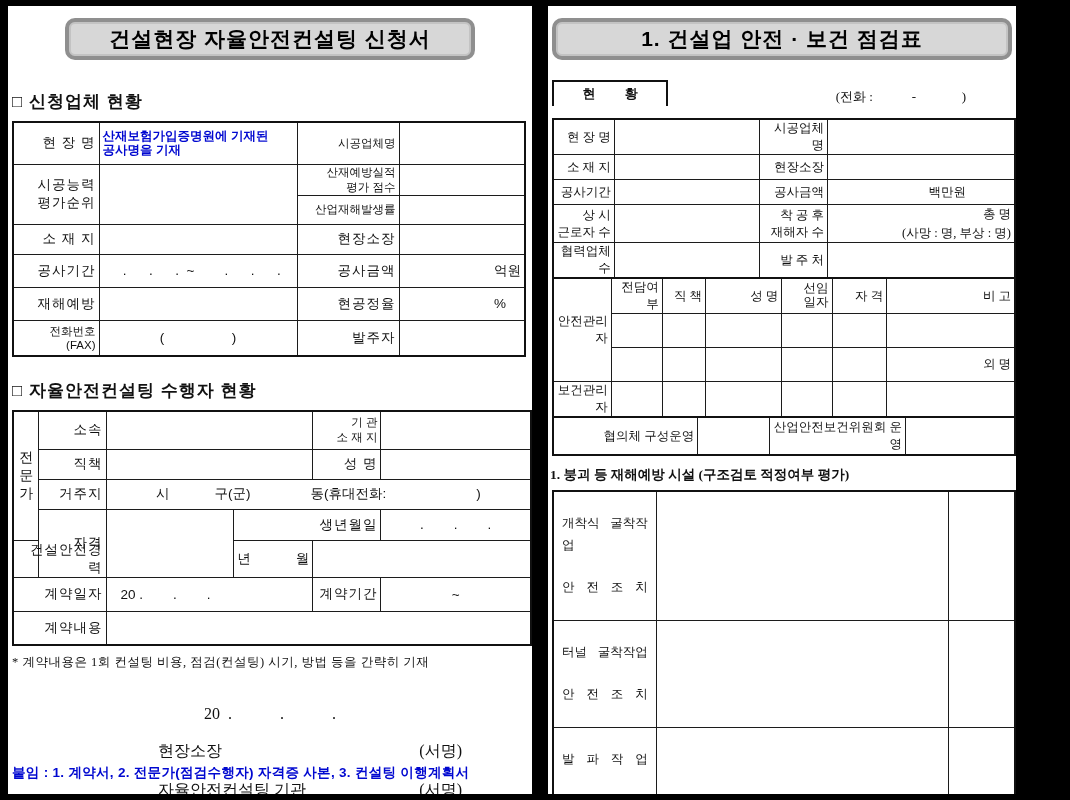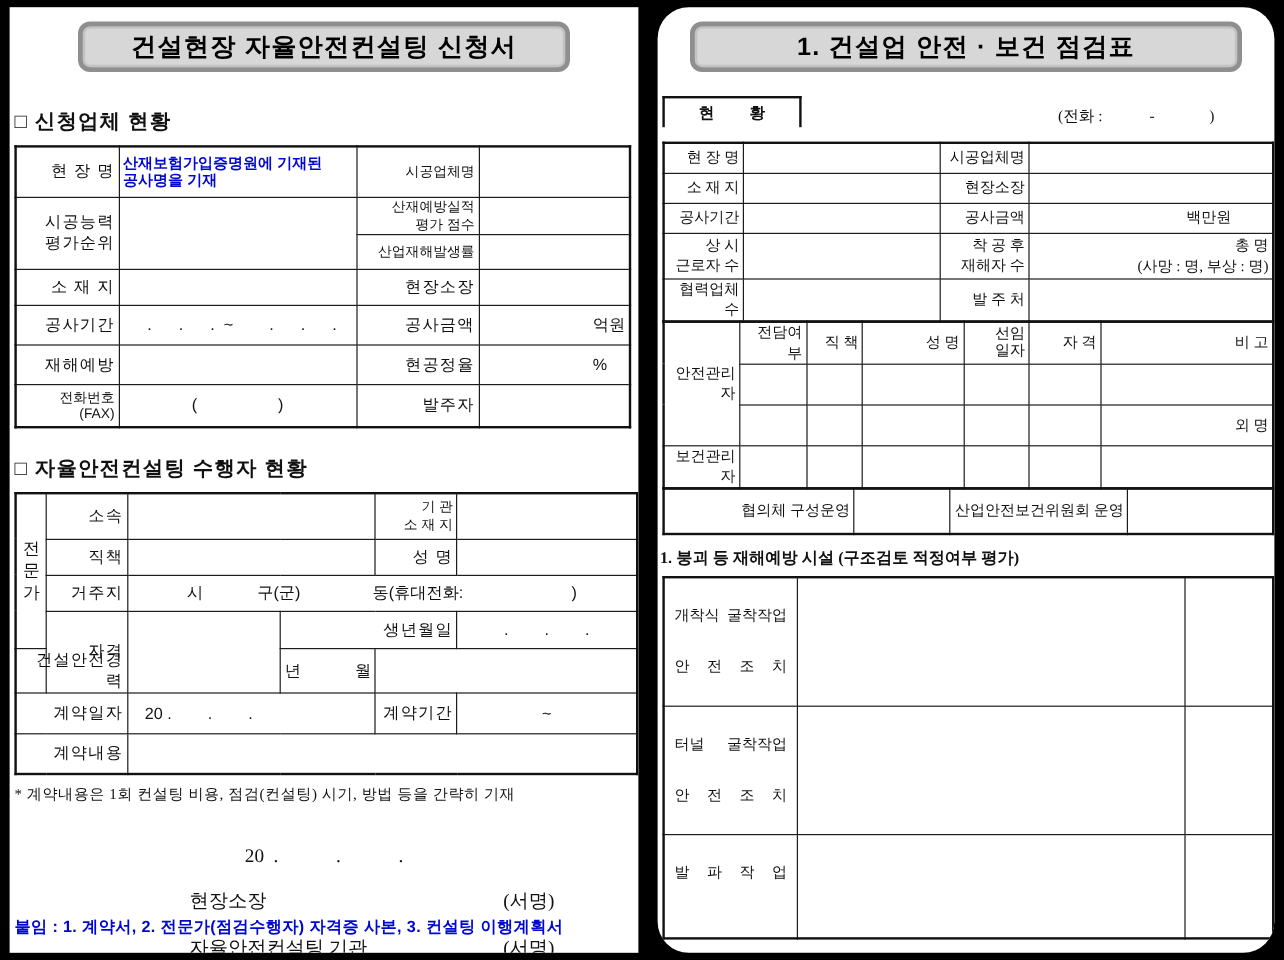--- a/index.html
+++ b/index.html
@@ -3,21 +3,21 @@
 <meta charset="utf-8">
 <style>
   html,body{margin:0;padding:0;}
   body{
     width:1070px;height:800px;background:#000;position:relative;
     font-family:"Liberation Sans",sans-serif;color:#111;
     -webkit-font-smoothing:antialiased;
   }
   .page{position:absolute;top:6px;height:788px;background:#fff;overflow:hidden;}
   #left-page{left:8px;width:524px;}
-  #right-page{left:548px;width:514px;border-radius:26px;}
+  #right-page{left:548px;width:468px;}
 
   .title-box{
     margin:12px auto 0;display:flex;align-items:center;justify-content:center;
     background:#d7d7d7;border:4px solid #8f8f8f;border-radius:10px;
     box-shadow:inset 0 0 0 2px #c3c3c3;
     font-weight:bold;font-size:21px;letter-spacing:1px;color:#000;
   }
   #left-page .title-box{width:402px;height:34px;}
   #right-page .title-box{width:452px;height:34px;font-family:"Liberation Sans",sans-serif;}
 
@@ -216,21 +216,21 @@
     <tr style="height:25px">
       <td class="lbl sm">소 재 지</td>
       <td></td>
       <td class="lbl sm">현장소장</td>
       <td></td>
     </tr>
     <tr style="height:25px">
       <td class="lbl sm">공사기간</td>
       <td></td>
       <td class="lbl sm">공사금액</td>
-      <td class="right-pad" style="padding-right:34px">백만원</td>
+      <td class="right-pad" style="padding-right:48px">백만원</td>
     </tr>
     <tr style="height:38px">
       <td class="lbl sm">상      시
 근로자 수</td>
       <td></td>
       <td class="lbl sm">착 공 후
 재해자 수</td>
       <td class="lbl sm" style="line-height:1.45">총          명
 (사망 :      명, 부상 :      명)</td>
     </tr>

